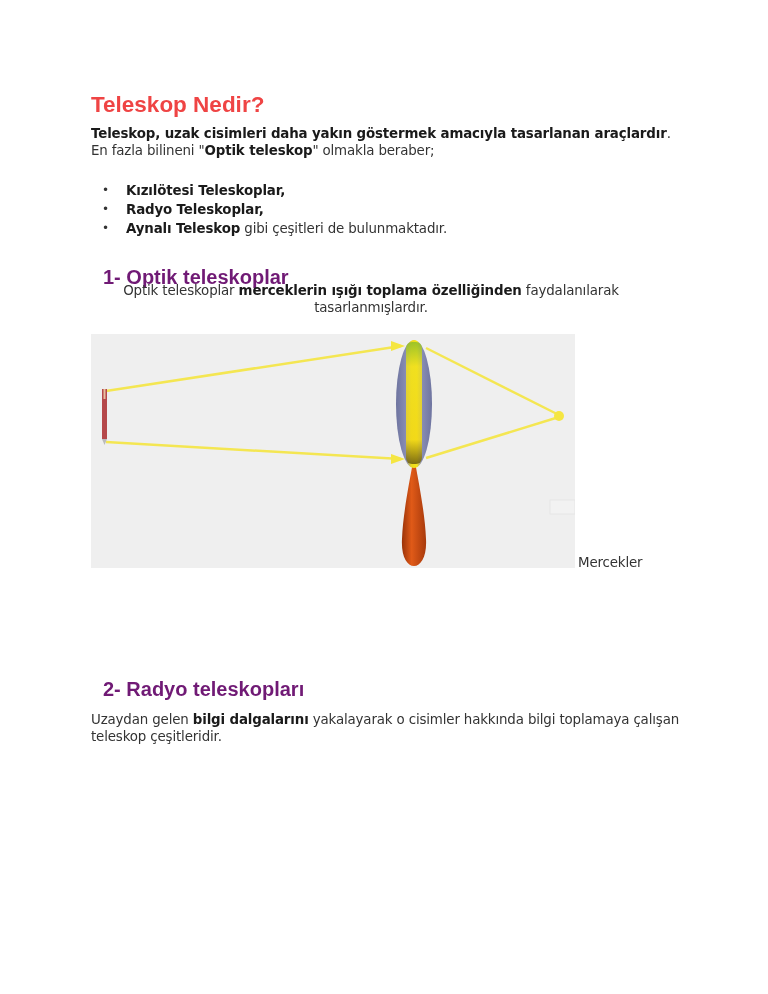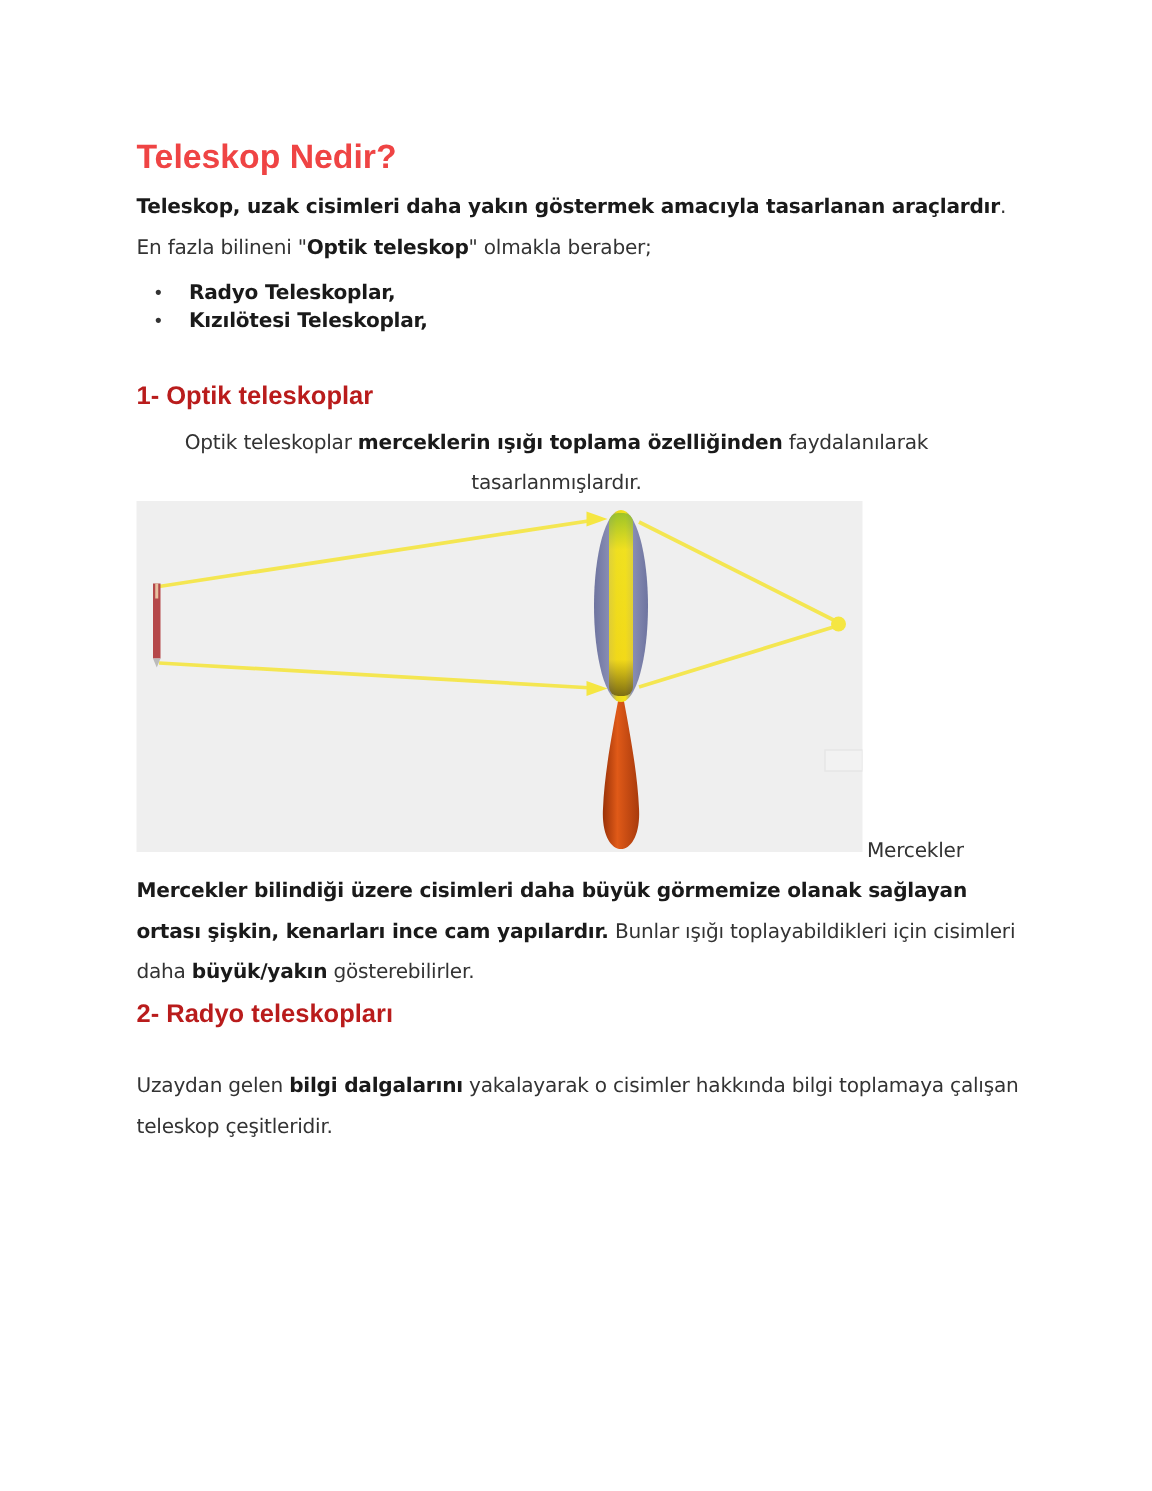--- a/index.html
+++ b/index.html
@@ -1,21 +1,21 @@
 <!DOCTYPE html>
 <html><head>
   <meta charset="utf-8">
   <style>
     html, body { margin: 0; padding: 0; background: #ffffff; }
     body { width: 768px; height: 994px; position: relative; overflow: hidden; color: #222222; }
     .page { position: absolute; left: 91px; top: 0; width: 600px; }
-    .body-text { font-family: "DejaVu Sans", sans-serif; font-size: 13.4px; line-height: 27px; color: #333333; letter-spacing: -0.15px; }
+    .body-text { font-family: "DejaVu Sans", sans-serif; font-size: 13.4px; line-height: 17px; color: #333333; letter-spacing: -0.15px; }
     .body-text b { color: #1a1a1a; }
     h1 { position: absolute; left: 0; top: 92px; margin: 0; font-family: "Liberation Sans", sans-serif; font-weight: bold; font-size: 22.5px; color: #ef4444; white-space: nowrap; }
-    h2 { margin: 0; font-family: "Liberation Sans", sans-serif; font-weight: bold; font-size: 17px; color: #b91c1c; white-space: nowrap; }
+    h2 { margin: 12px; font-family: "Liberation Sans", sans-serif; font-weight: bold; font-size: 20px; color: #701a75; white-space: nowrap; }
     .p-intro { position: absolute; left: 0; top: 125px; width: 600px; }
     ul.types { position: absolute; left: 0; top: 182px; margin: 0; padding: 0; list-style: none; }
     ul.types li { position: relative; padding-left: 35px; height: 19px; }
     ul.types li::before { content: "•"; position: absolute; left: 11px; top: 0; font-size: 12px; color: #333; }
     .h2-optik { position: absolute; left: 0; top: 254px; }
     .p-optik { position: absolute; left: 0; top: 282px; width: 560px; text-align: center; }
     .figure { position: absolute; left: 91px; top: 334px; width: 484px; height: 234px; background: #efefef; }
     .figure svg { display: block; }
     .p-mercek { position: absolute; left: 0; top: 554px; width: 600px; }
     .p-mercek .first-line { display: block; text-indent: 487px; }
@@ -26,35 +26,33 @@
 <body>
 
 <div class="page">
   <h1>Teleskop Nedir?</h1>
 
   <p class="body-text p-intro" style="margin:0">
     <b>Teleskop, uzak cisimleri daha yakın göstermek amacıyla tasarlanan araçlardır</b><span>. En fazla bilineni "</span><b>Optik teleskop</b><span>" olmakla beraber;</span>
   </p>
 
   <ul class="types body-text">
+    <li><b>Kızılötesi Teleskoplar,</b><span></span></li>
     <li><b>Radyo Teleskoplar,</b><span></span></li>
-    <li><b>Kızılötesi Teleskoplar,</b><span></span></li>
+    <li><b>Aynalı Teleskop</b><span> gibi çeşitleri de bulunmaktadır.</span></li>
   </ul>
 
   <h2 class="h2-optik">1- Optik teleskoplar</h2>
 
   <p class="body-text p-optik" style="margin:0">
     <span>Optik teleskoplar </span><b>merceklerin ışığı toplama özelliğinden</b><span> faydalanılarak tasarlanmışlardır.</span>
   </p>
 
   <div class="body-text p-mercek">
     <span class="first-line"><span>Mercekler</span></span>
-    <div>
-      <b>Mercekler bilindiği üzere cisimleri daha büyük görmemize olanak sağlayan ortası şişkin, kenarları ince cam yapılardır.</b><span> Bunlar ışığı toplayabildikleri için cisimleri daha </span><b>büyük/yakın</b><span> gösterebilirler.</span>
-    </div>
   </div>
 
   <h2 class="h2-radyo">2- Radyo teleskopları</h2>
 
   <p class="body-text p-radyo" style="margin:0">
     <span>Uzaydan gelen </span><b>bilgi dalgalarını</b><span> yakalayarak o cisimler hakkında bilgi toplamaya çalışan teleskop çeşitleridir.</span>
   </p>
 </div>
 
 <div class="figure">

